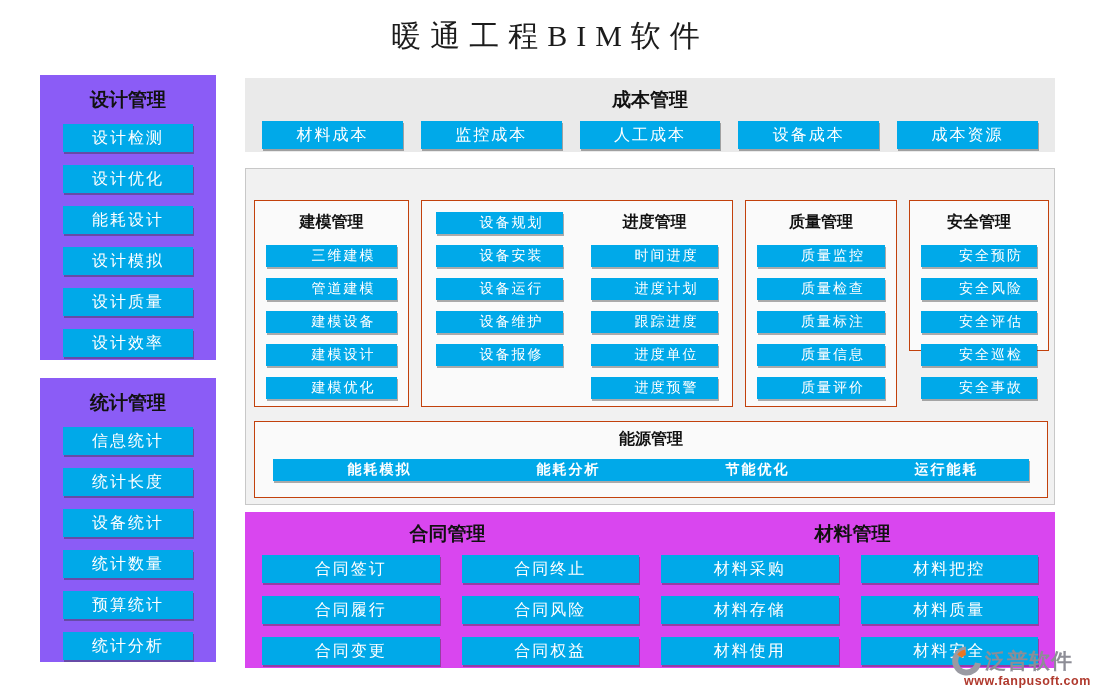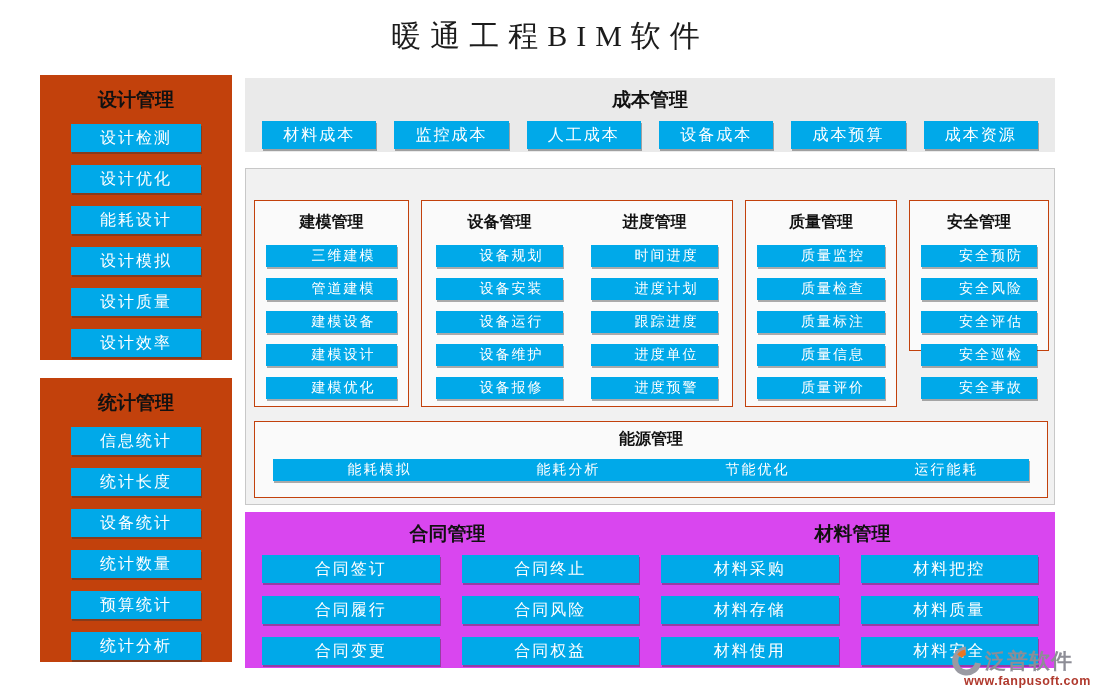--- a/index.html
+++ b/index.html
@@ -18,21 +18,21 @@
   .btn{
     background:var(--accent);color:#ffffff;text-align:center;
     box-shadow:1px 2px 0 rgba(50,50,50,0.40);
     letter-spacing:2px;cursor:pointer;
   }
   .panel-title{
     text-align:center;font-weight:bold;color:#111111;
   }
   
   .side-panel{
-    position:absolute;left:40px;width:192px;background:#c2410c;
+    position:absolute;left:40px;width:176px;background:#8b5cf6;
   }
   #design-panel{top:75px;height:285px;}
   #stats-panel{top:378px;height:284px;}
   .side-panel .panel-title{padding-top:12px;font-size:19px;height:24px;}
   .side-panel .btn{
     width:130px;height:28px;line-height:28px;font-size:16px;
     margin:13px auto 0 auto;
   }
   
   .cost-panel{
@@ -59,21 +59,21 @@
   #box-safety{left:663px;top:31px;width:140px;height:151px;}
   .mod-col{flex:1;}
   .white-box .panel-title{padding-top:11px;font-size:16px;height:22px;}
   .white-box .btn{
     height:22px;line-height:22px;font-size:14px;
     margin:11px 11px 0 11px;letter-spacing:2px;padding-left:24px;
   }
   #box-equip-progress .btn{margin:11px 14px 0 14px;}
   #box-energy{left:8px;top:252px;width:794px;height:77px;}
   #box-energy .panel-title{padding-top:7px;font-size:16px;height:22px;}
-  .energy-row{display:flex;padding:8px 18px 0 18px;}
+  .energy-row{display:flex;padding:8px 18px 0 18px;font-weight:bold;}
   .energy-row .btn{flex:1;height:22px;line-height:22px;font-size:14px;margin:0;}
   
   .bottom-panel{
     position:absolute;left:245px;top:512px;width:810px;height:156px;
     background:#d946ef;
   }
   .bottom-headers{display:flex;padding-top:9px;}
   .bottom-headers .panel-title{flex:1;font-size:19px;}
   .bottom-grid{
     display:grid;grid-template-columns:repeat(4,1fr);
@@ -119,39 +119,37 @@
   <div class="btn">统计分析</div>
 </div>
 
 <div class="cost-panel">
   <div class="panel-title">成本管理</div>
   <div class="cost-row">
     <div class="btn">材料成本</div>
     <div class="btn">监控成本</div>
     <div class="btn">人工成本</div>
     <div class="btn">设备成本</div>
-    <div class="btn">成本预算</div>
     <div class="btn">成本资源</div>
   </div>
 </div>
 
 <div class="mid-container">
 
   <div class="white-box" id="box-modeling">
     <div class="panel-title">建模管理</div>
     <div class="btn">三维建模</div>
     <div class="btn">管道建模</div>
     <div class="btn">建模设备</div>
     <div class="btn">建模设计</div>
     <div class="btn">建模优化</div>
   </div>
 
   <div class="white-box" id="box-equip-progress">
     <div class="mod-col">
-      <div class="panel-title">设备管理</div>
       <div class="btn">设备规划</div>
       <div class="btn">设备安装</div>
       <div class="btn">设备运行</div>
       <div class="btn">设备维护</div>
       <div class="btn">设备报修</div>
     </div>
     <div class="mod-col">
       <div class="panel-title">进度管理</div>
       <div class="btn">时间进度</div>
       <div class="btn">进度计划</div>

